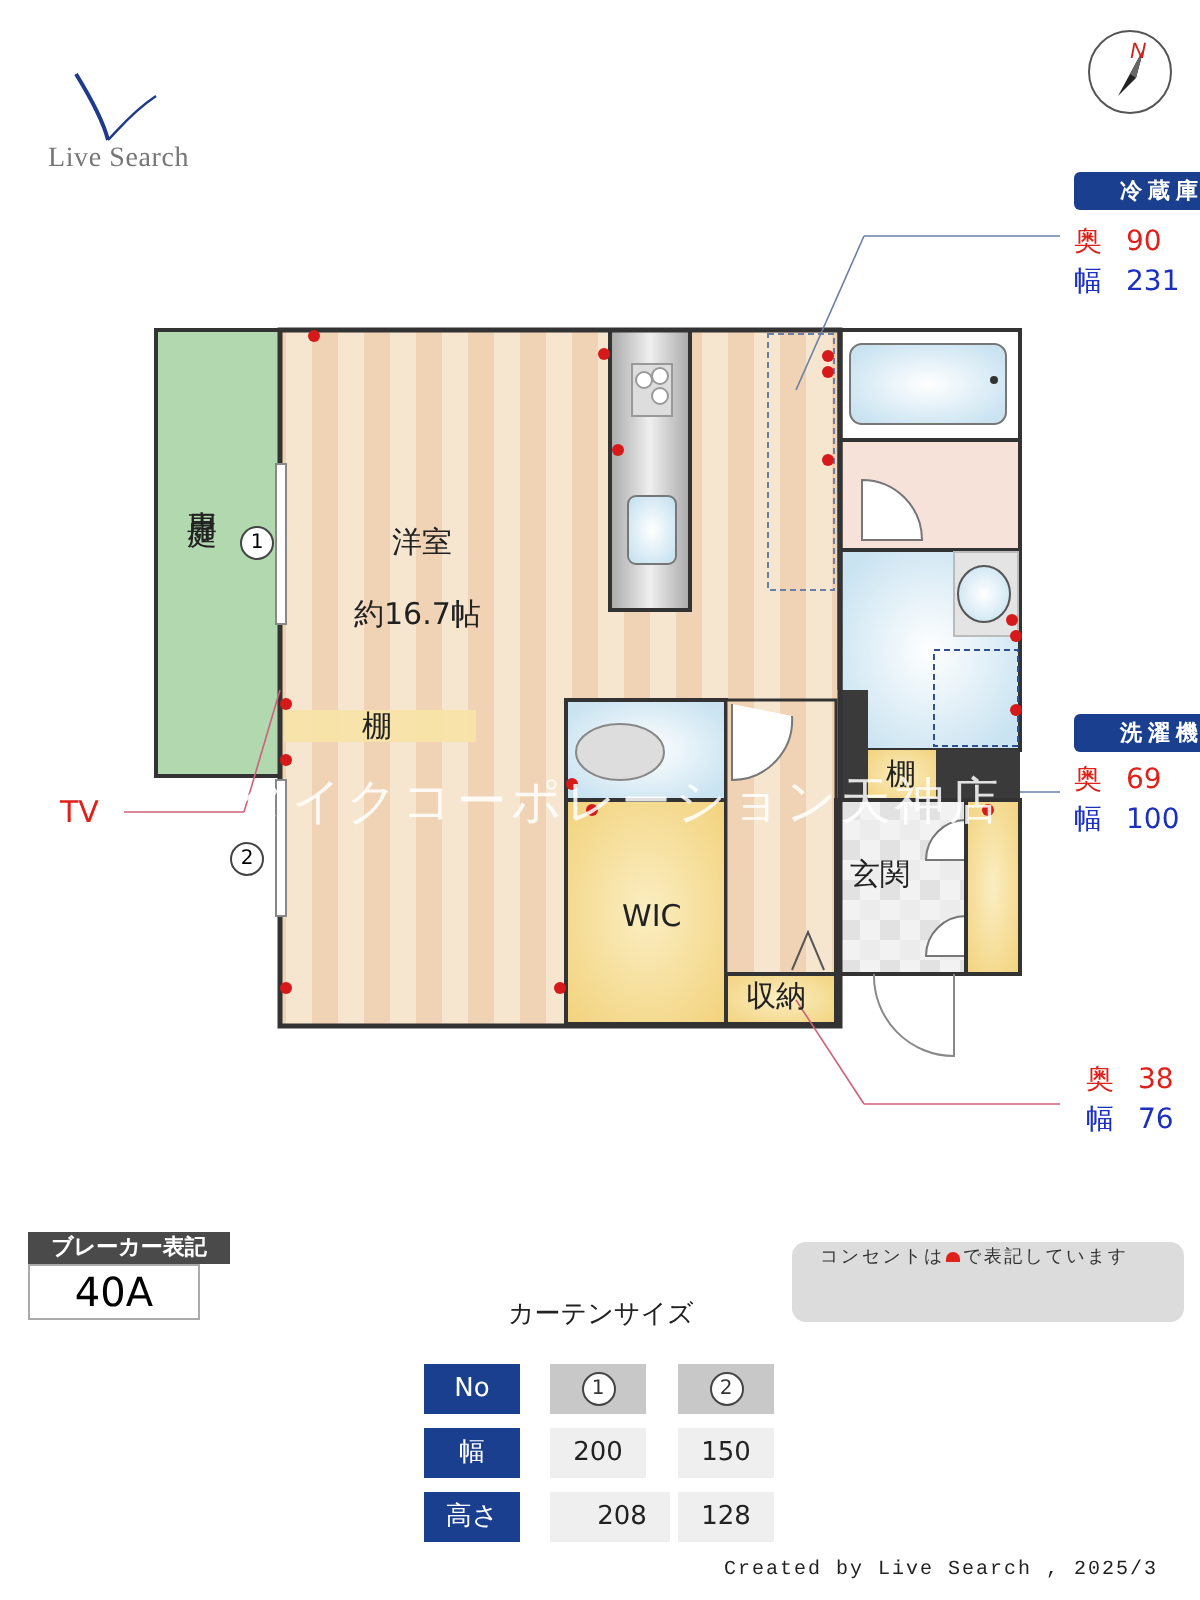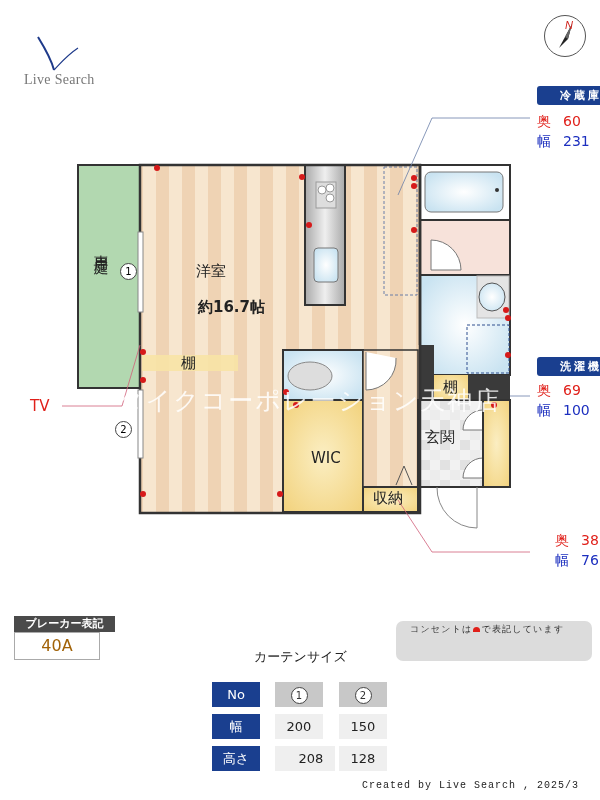--- a/index.html
+++ b/index.html
@@ -26,21 +26,21 @@
     
     .plan { left: 0; top: 0; width: 600px; height: 600px; }
     .room-label { font-size: 15px; color: #222; white-space: nowrap; }
     .room-label-v { font-size: 15px; color: #222; writing-mode: vertical-rl; letter-spacing: 2px; }
     .watermark { left: 118px; top: 384px; font-size: 25px; color: rgba(255,255,255,0.85); letter-spacing: 2px; white-space: nowrap; }
 
     .tv-label { left: 30px; top: 397px; color: #e0201a; font-size: 15px; }
 
     
     .breaker-head { left: 14px; top: 616px; width: 101px; height: 16px; background: #4a4a4a; color: #fff; font-size: 11px; font-weight: bold; text-align: center; line-height: 16px; }
-    .breaker-val { left: 14px; top: 632px; width: 84px; height: 26px; border: 1px solid #aaa; color: #a16207; font-size: 16px; text-align: center; line-height: 26px; background: #fff; }
+    .breaker-val { left: 14px; top: 632px; width: 84px; height: 26px; border: 1px solid #aaa; color: #000000; font-size: 20px; text-align: center; line-height: 26px; background: #fff; }
 
     
     .notice { left: 396px; top: 621px; width: 196px; height: 40px; background: #dcdcdc; border-radius: 7px; font-size: 9px; color: #333; letter-spacing: 1.2px; }
     .notice div { padding-left: 14px; line-height: 16px; }
     .notice .l1 { padding-top: 0; }
     .notice .dot { display: inline-block; width: 7px; height: 5px; background: #e0201a; border-radius: 4px 4px 0 0; vertical-align: middle; margin: 0 1px; }
 
     
     .curtain-title { left: 254px; top: 648px; font-size: 13px; color: #222; }
     .ctable { left: 212px; top: 682px; }
@@ -171,46 +171,46 @@
   <line x1="432" y1="118" x2="530" y2="118" stroke="#6a7fa8" stroke-width="0.8"></line>
   <line x1="510" y1="396" x2="530" y2="396" stroke="#6a7fa8" stroke-width="0.8"></line>
   <line x1="398" y1="500" x2="432" y2="552" stroke="#d0607a" stroke-width="0.8"></line>
   <line x1="432" y1="552" x2="530" y2="552" stroke="#d0607a" stroke-width="0.8"></line>
   <line x1="122" y1="406" x2="62" y2="406" stroke="#d0607a" stroke-width="0.8"></line>
   <line x1="122" y1="406" x2="140" y2="345" stroke="#d0607a" stroke-width="0.8"></line>
 </svg>
 
 <div class="abs room-label-v" style="left:91px;top:243px;">専用庭</div>
 <div class="abs room-label" style="left:196px;top:262px;">洋室</div>
-<div class="abs room-label" style="left:198px;top:298px;font-weight:bold;">約16.7帖</div>
+<div class="abs room-label" style="left:177px;top:298px;">約16.7帖</div>
 <div class="abs room-label" style="left:181px;top:354px;">棚</div>
 <div class="abs room-label" style="left:443px;top:378px;">棚</div>
 <div class="abs room-label" style="left:311px;top:449px;">WIC</div>
 <div class="abs room-label" style="left:373px;top:489px;">収納</div>
 <div class="abs room-label" style="left:425px;top:428px;">玄関</div>
 
 <div class="abs circ" style="left:120px;top:263px;text-align:center;">1</div>
 <div class="abs circ" style="left:115px;top:421px;text-align:center;">2</div>
 
 <div class="abs watermark">タイクコーポレーション天神店</div>
 <div class="abs tv-label">TV</div>
 
 <div class="abs" style="left:537px;top:86px;">
   <div class="app-tag">冷蔵庫</div>
-  <div class="dim-row dim-red" style="margin-top:6px;"><span class="k">奥</span><span>60</span></div>
+  <div class="dim-row dim-red" style="margin-top:6px;"><span class="k">奥</span><span>90</span></div>
   <div class="dim-row dim-blue"><span class="k">幅</span><span>231</span></div>
 </div>
 
 <div class="abs" style="left:537px;top:357px;">
   <div class="app-tag">洗濯機</div>
   <div class="dim-row dim-red" style="margin-top:4px;"><span class="k">奥</span><span>69</span></div>
   <div class="dim-row dim-blue"><span class="k">幅</span><span>100</span></div>
 </div>
 
-<div class="abs" style="left:543px;top:530px;margin-left:12px;">
+<div class="abs" style="left:543px;top:530px;">
   <div class="dim-row dim-red"><span class="k">奥</span><span>38</span></div>
   <div class="dim-row dim-blue"><span class="k">幅</span><span>76</span></div>
 </div>
 
 <div class="abs breaker-head">ブレーカー表記</div>
 <div class="abs breaker-val">40A</div>
 
 <div class="abs notice">
   <div class="l1"><span>コンセントは</span><span class="dot"></span><span>で表記しています</span></div>
 </div>

